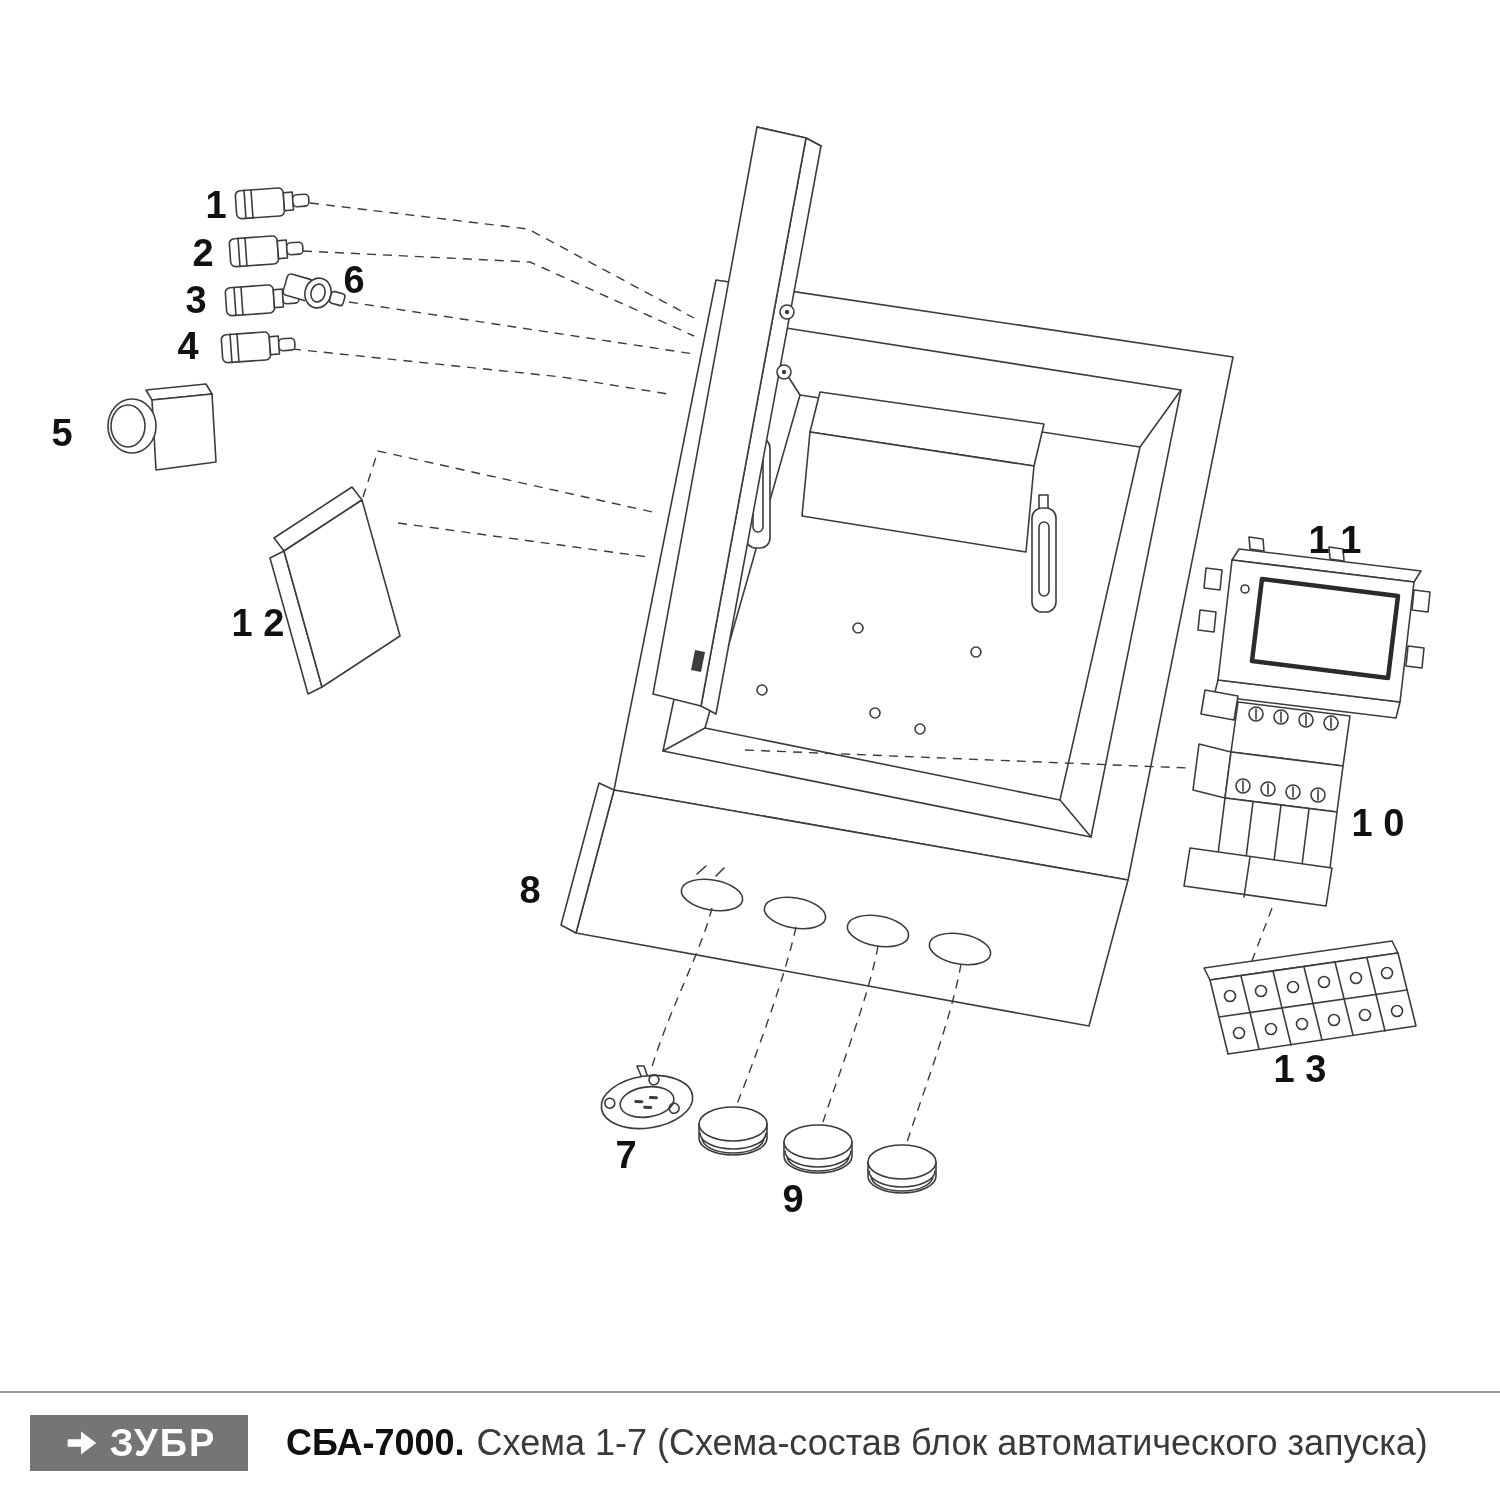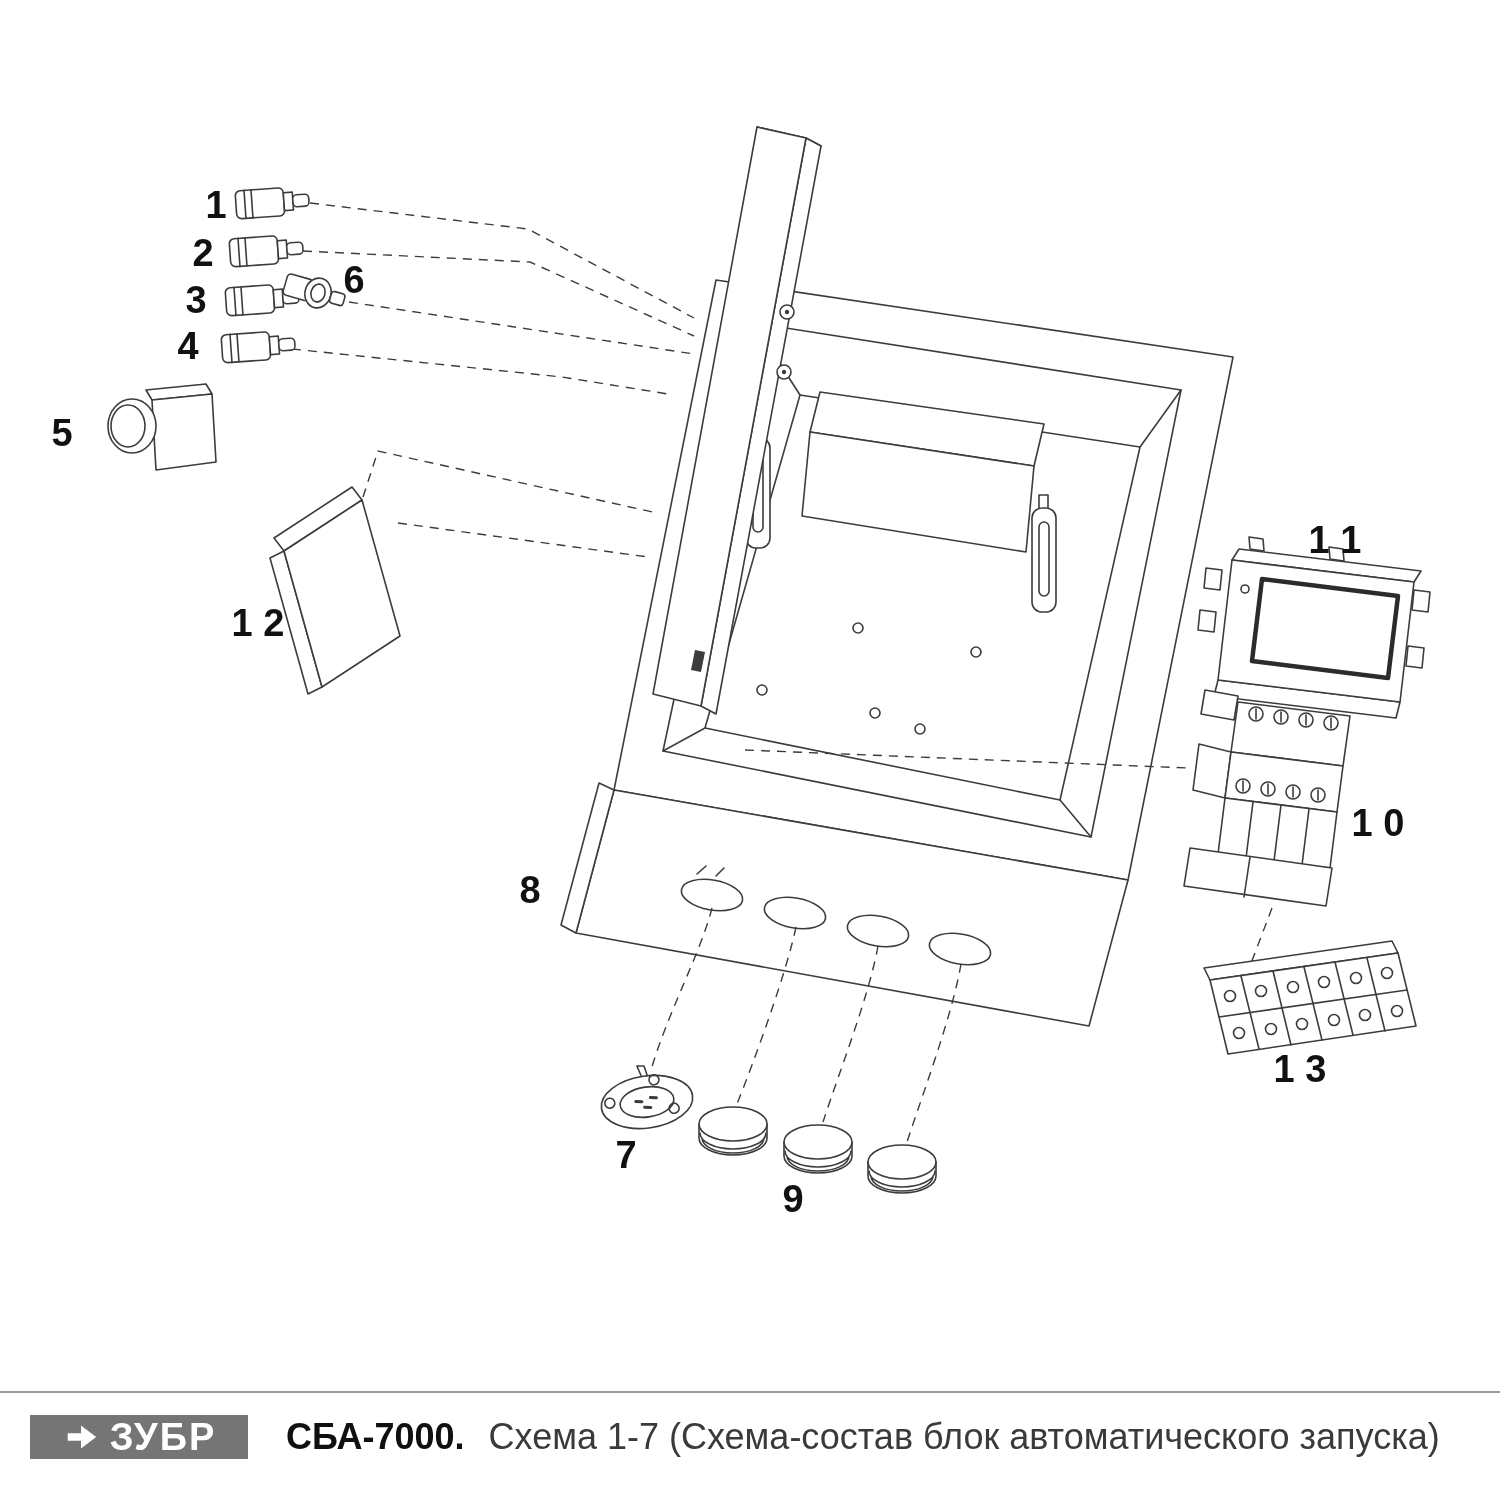--- a/index.html
+++ b/index.html
@@ -10,24 +10,24 @@
   svg.diagram{position:absolute;left:0;top:0}
   .ln{fill:none;stroke:#3c3c3c;stroke-width:1.6;stroke-linejoin:round;stroke-linecap:round}
   .fw{fill:#ffffff;stroke:#3c3c3c;stroke-width:1.6;stroke-linejoin:round}
   .dash{fill:none;stroke:#3c3c3c;stroke-width:1.4;stroke-dasharray:9 7;stroke-linecap:butt}
   .thk{fill:#ffffff;stroke:#2b2b2b;stroke-width:4.5;stroke-linejoin:round}
   .fillk{fill:#3c3c3c;stroke:none}
   .lbl{font-family:"Liberation Sans","DejaVu Sans",sans-serif;font-size:38px;font-weight:600;fill:#111111}
   .footer{position:absolute;left:0;top:1391px;width:1500px}
   .footer-rule{height:0;border-top:2px solid #9a9a9a}
   .footer-row{display:flex;align-items:center;padding:22px 0 0 30px}
-  .logo{background:#757575;width:218px;height:44px;display:flex;align-items:center;justify-content:center;gap:10px;flex:0 0 auto}
+  .logo{background:#757575;width:218px;height:56px;display:flex;align-items:center;justify-content:center;gap:10px;flex:0 0 auto}
   .logo-text{color:#ffffff;font-weight:700;font-size:38px;letter-spacing:2px;line-height:1}
   .caption{font-size:36px;color:#3a3a3a;margin-left:38px;white-space:nowrap}
-  .model{font-weight:700;color:#101010;margin-right:24px}
+  .model{font-weight:700;color:#101010;margin-right:12px}
 </style>
 </head>
 <body>
 
 <svg class="diagram" width="1500" height="1500" viewBox="0 0 1500 1500">
 
   <g>
     <path class="dash" d="M310,203 L528,229 L694,318"></path>
     <path class="dash" d="M303,251 L530,262 L694,336"></path>
     <path class="dash" d="M349,302 L694,354"></path>

